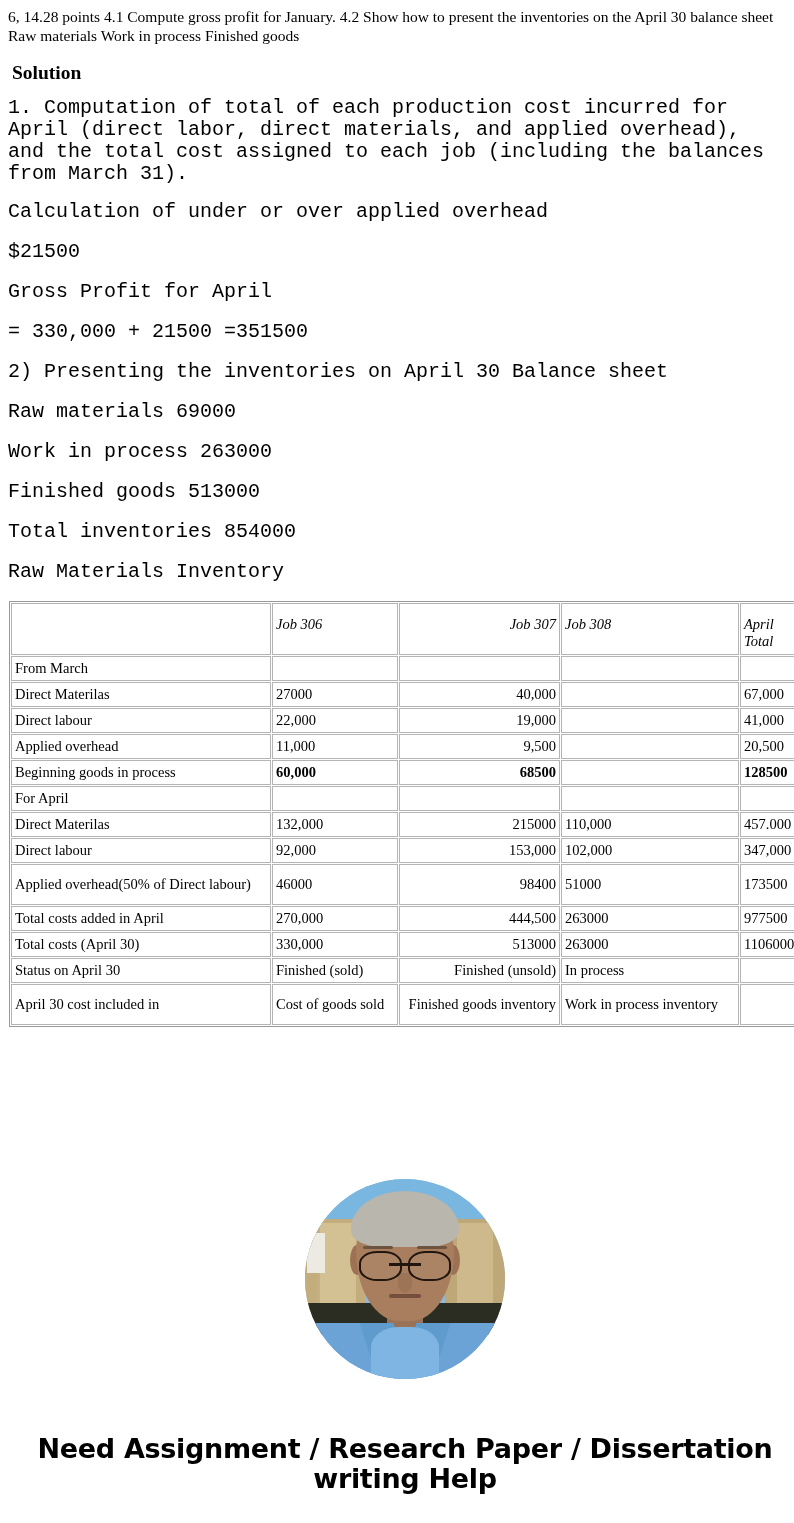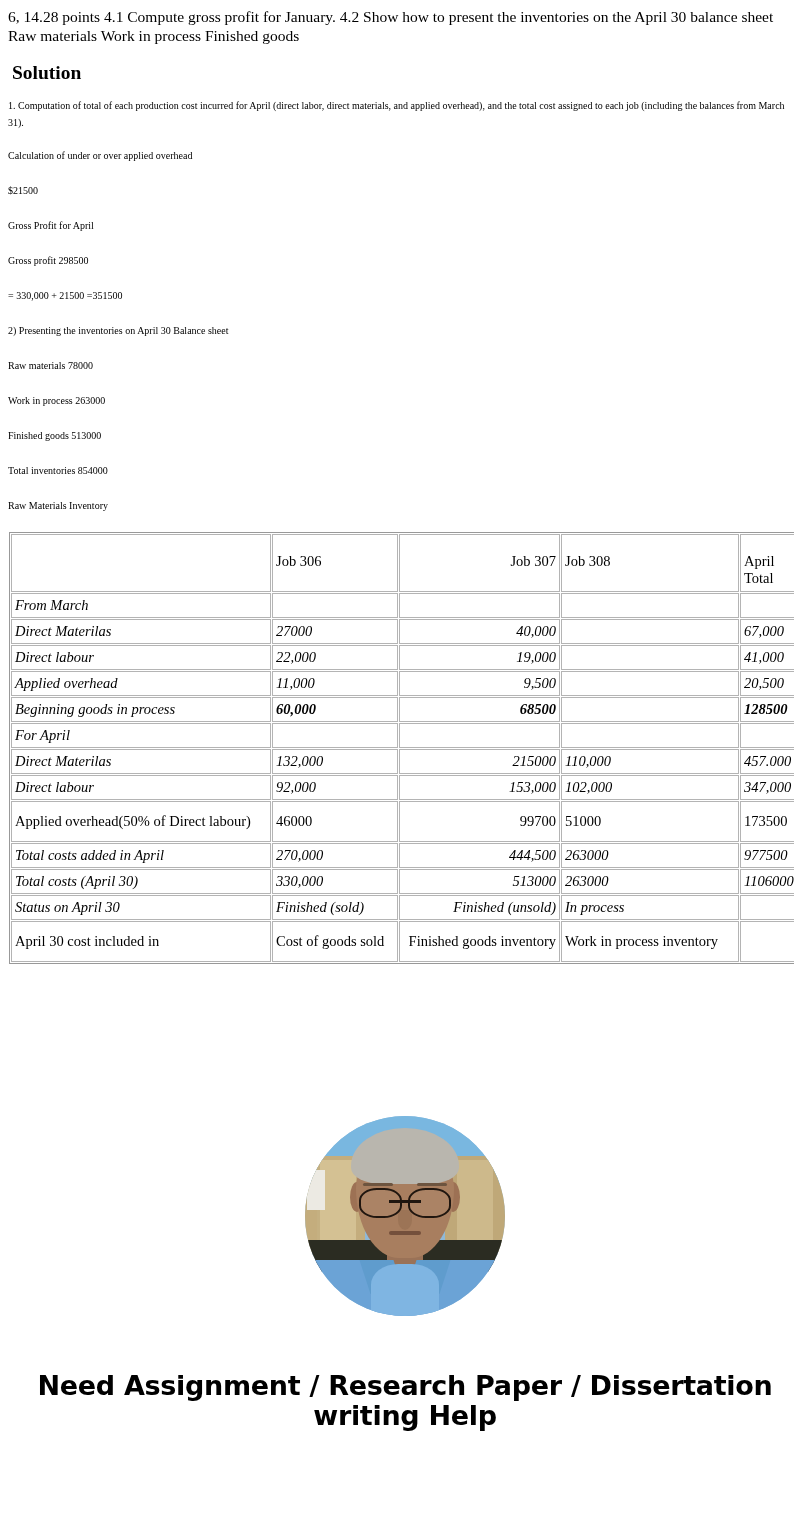--- a/index.html
+++ b/index.html
@@ -30,23 +30,24 @@
     text-align: left;
   }
   h2.solution {
     font-size: 19.5px;
     line-height: 22px;
     font-weight: bold;
     margin: 17px 0 13px 4px;
     font-family: "Liberation Serif", "DejaVu Serif", serif;
   }
   p.para {
-    font-size: 10px;
-    line-height: 17px;
+    font-size: 20px;
+    line-height: 22px;
     margin: 0 0 18px 0;
+    font-family: Liberation Mono, monospace;
   }
   p.para.first { margin-bottom: 16px; }
 
   
   table.jobs {
     border-collapse: separate;
     border-spacing: 1px;
     border: 1px solid #999999;
     width: 779px;
     margin: 6px 0 0 1px;
@@ -61,22 +62,22 @@
     vertical-align: middle;
     font-family: "Liberation Serif", "DejaVu Serif", serif;
     color: #000;
     overflow-wrap: break-word;
   }
   table.jobs td.lbl { width: 252px; }
   table.jobs td.c1  { width: 118px; }
   table.jobs td.c2  { width: 153px; text-align: right; }
   table.jobs td.c3  { width: 170px; }
   table.jobs td.c4  { width: 74px;  }
-  table.jobs tr.head td { height: 36px; vertical-align: top; padding-top: 18px; }
-  table.jobs tr.r-norm td { height: 20px; font-style: italic; }
+  table.jobs tr.head td { height: 36px; vertical-align: top; padding-top: 12px; font-style: italic; }
+  table.jobs tr.r-norm td { height: 20px; }
   table.jobs tr.r-tall td { height: 36px; }
   table.jobs td.bold { font-weight: bold; }
 
   
   .avatar-wrap {
     width: 794px;
     display: flex;
     justify-content: center;
     margin-top: 152px;
   }
@@ -206,24 +207,23 @@
     <br>
     <span>Raw materials Work in process Finished goods</span>
   </div>
 
   <h2 class="solution">Solution</h2>
 
   <p class="para first">1. Computation of total of each production cost incurred for April (direct labor, direct materials, and applied overhead), and the total cost assigned to each job (including the balances from March 31).</p>
   <p class="para">Calculation of under or over applied overhead</p>
   <p class="para">$21500</p>
   <p class="para">Gross Profit for April</p>
-  <p class="para">Gross profit 298500</p>
   <p class="para">= 330,000 + 21500 =351500</p>
   <p class="para">2) Presenting the inventories on April 30 Balance sheet</p>
-  <p class="para">Raw materials 78000</p>
+  <p class="para">Raw materials 69000</p>
   <p class="para">Work in process 263000</p>
   <p class="para">Finished goods 513000</p>
   <p class="para">Total inventories 854000</p>
   <p class="para">Raw Materials Inventory</p>
 
   <table class="jobs">
     <tbody>
       <tr class="head">
         <td class="lbl"></td>
         <td class="c1">Job 306</td>
@@ -283,21 +283,21 @@
         <tr class="r-norm">
           <td class="lbl">Direct labour</td>
           <td class="c1">92,000</td>
           <td class="c2">153,000</td>
           <td class="c3">102,000</td>
           <td class="c4">347,000</td>
         </tr>
         <tr class="r-tall">
           <td class="lbl">Applied overhead(50% of Direct labour)</td>
           <td class="c1">46000</td>
-          <td class="c2">99700</td>
+          <td class="c2">98400</td>
           <td class="c3">51000</td>
           <td class="c4">173500</td>
         </tr>
         <tr class="r-norm">
           <td class="lbl">Total costs added in April</td>
           <td class="c1">270,000</td>
           <td class="c2">444,500</td>
           <td class="c3">263000</td>
           <td class="c4">977500</td>
         </tr>

